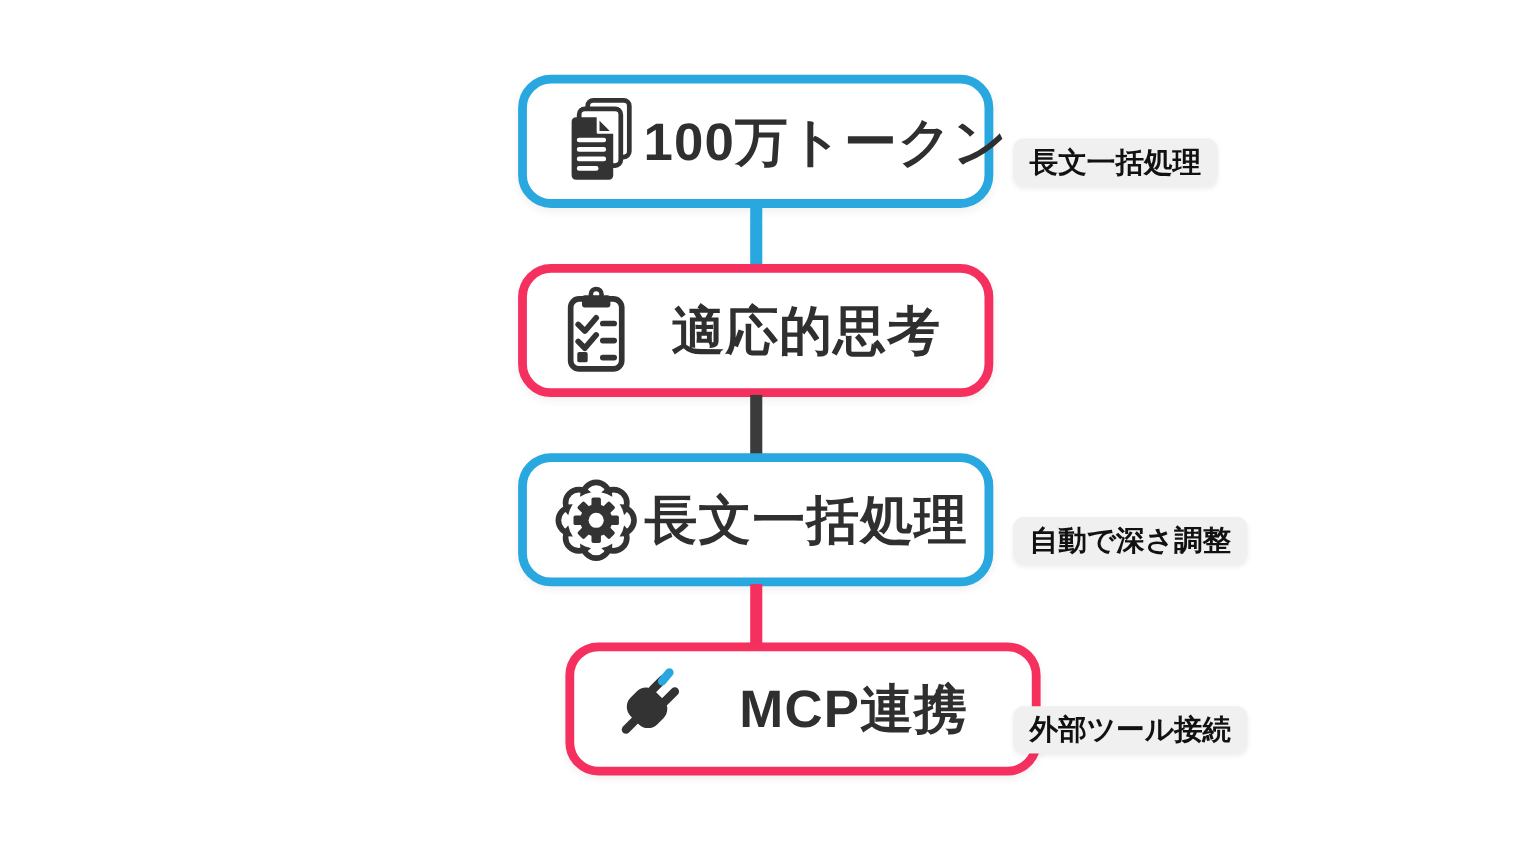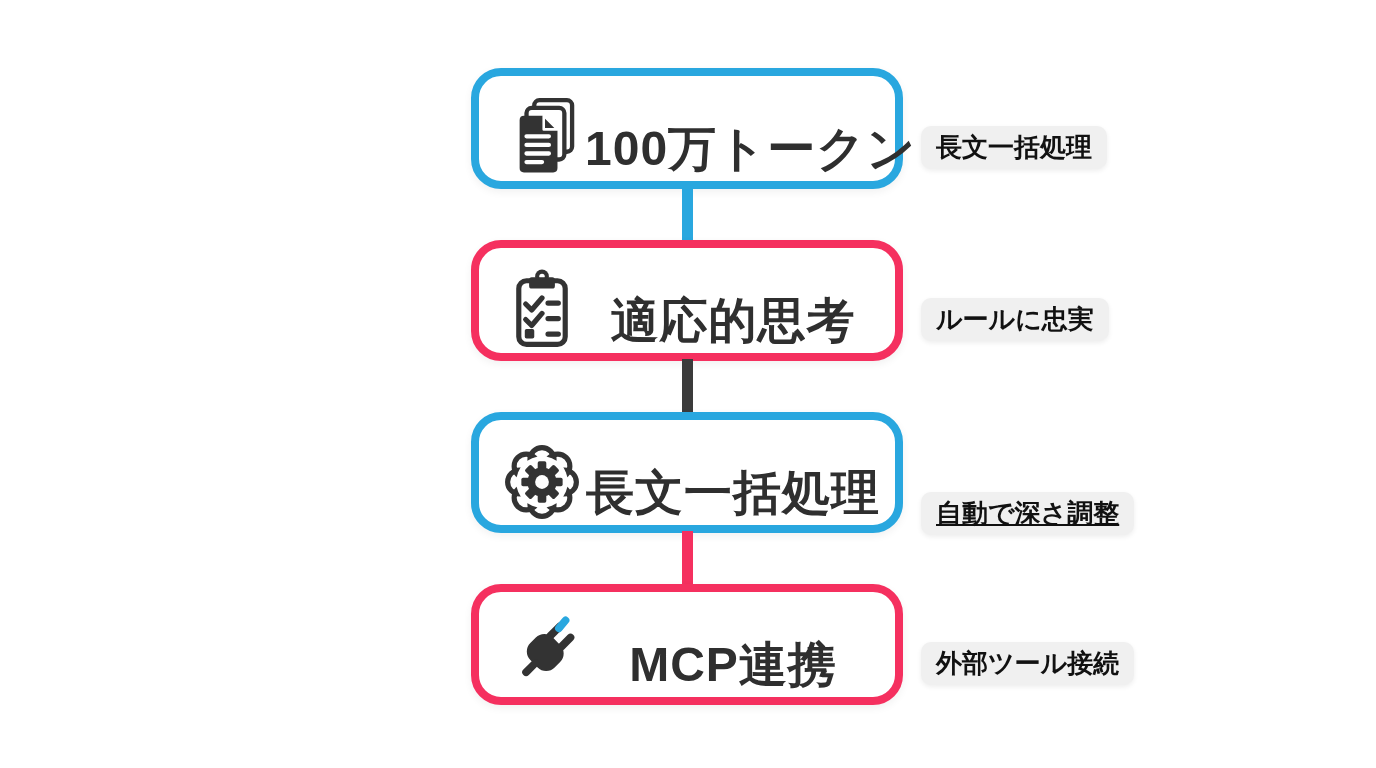--- a/index.html
+++ b/index.html
@@ -16,27 +16,27 @@
   }
   .feature-box {
     position: absolute;
     left: 471px;
     width: 432px;
     height: 121px;
     background: #ffffff;
     border: 8px solid var(--accent, #29a7df);
     border-radius: 30px;
     display: flex;
-    align-items: flex-end;
+    align-items: center;
     box-shadow: 0 3px 8px rgba(0,0,0,0.06);
   }
   .feature-box.row-0 { top: 68px; }
   .feature-box.row-1 { top: 240px; }
   .feature-box.row-2 { top: 412px; }
-  .feature-box.row-3 { top: 584px; }
+  .feature-box.row-3 { top: 584px; margin-left: 43px; }
   .box-icon {
     width: 86px;
     height: 86px;
     margin-left: 20px;
     flex: 0 0 auto;
     color: var(--c-icon_ink, #333333);
   }
   .box-icon svg { width: 100%; height: 100%; display: block; }
   .box-title {
     flex: 1;
@@ -67,21 +67,21 @@
     font-size: 26px;
     line-height: 43px;
     font-weight: bold;
     color: var(--c-label_ink, #111111);
     white-space: nowrap;
     box-shadow: 0 2px 5px rgba(0,0,0,0.07);
     margin-top: 16px;
   }
   .side-label.row-0 { top: 110px; }
   .side-label.row-1 { top: 282px; }
-  .side-label.row-2 { top: 476px; text-decoration: underline; }
+  .side-label.row-2 { top: 454px; }
   .side-label.row-3 { top: 626px; }
   .spark { fill: var(--c-blue, #29a7df); }
 </style>
 </head>
 <body>
 
 <div class="diagram">
 
   <div class="feature-box row-0" style="--accent: var(--c-blue);">
     <span class="box-icon">
@@ -107,21 +107,20 @@
         <circle cx="50" cy="11" r="3.2" fill="#ffffff"></circle>
         <rect x="35" y="12" width="30" height="13" rx="3" fill="currentColor"></rect>
         <path d="M31,43 l7,7 l12,-14" stroke="currentColor" stroke-width="6" stroke-linecap="round" stroke-linejoin="round" fill="none"></path>
         <path d="M31,61 l7,7 l12,-14" stroke="currentColor" stroke-width="6" stroke-linecap="round" stroke-linejoin="round" fill="none"></path>
         <rect x="30" y="72" width="11" height="11" rx="2" fill="currentColor"></rect>
         <path d="M57,42 H69 M57,60 H69 M57,78 H69" stroke="currentColor" stroke-width="6" stroke-linecap="round" fill="none"></path>
       </svg>
     </span>
     <span class="box-title">適応的思考</span>
   </div>
-  <div class="side-label row-1">ルールに忠実</div>
 
   <div class="connector seg-1" style="--accent: var(--c-dark);"></div>
 
   <div class="feature-box row-2" style="--accent: var(--c-blue);">
     <span class="box-icon">
       <svg viewBox="0 0 100 100" aria-hidden="true">
         <g stroke="currentColor" stroke-width="6" fill="none">
           <circle cx="76" cy="50" r="14"></circle>
             <circle cx="68.4" cy="68.4" r="14"></circle>
           <circle cx="50" cy="76" r="14"></circle>

